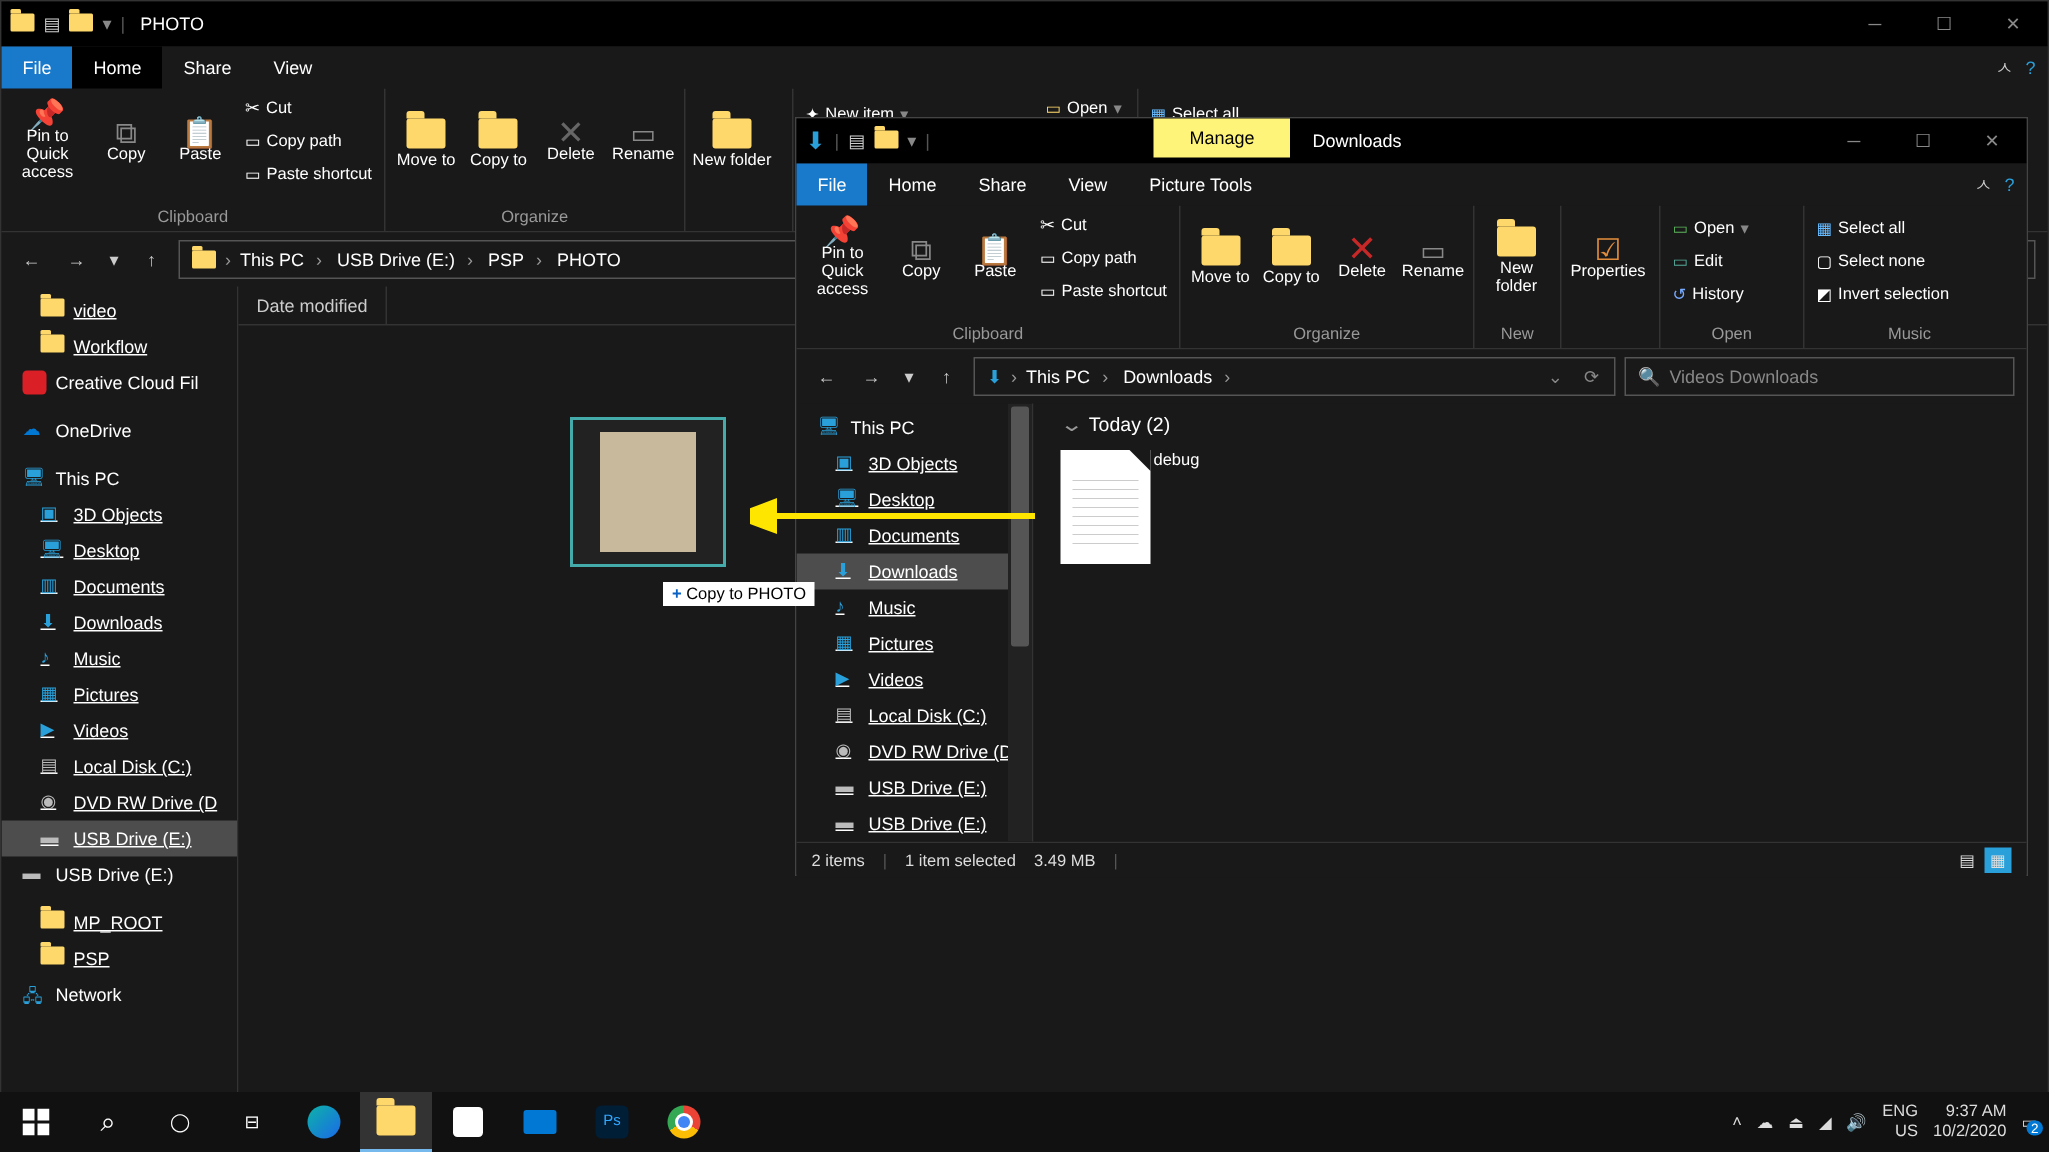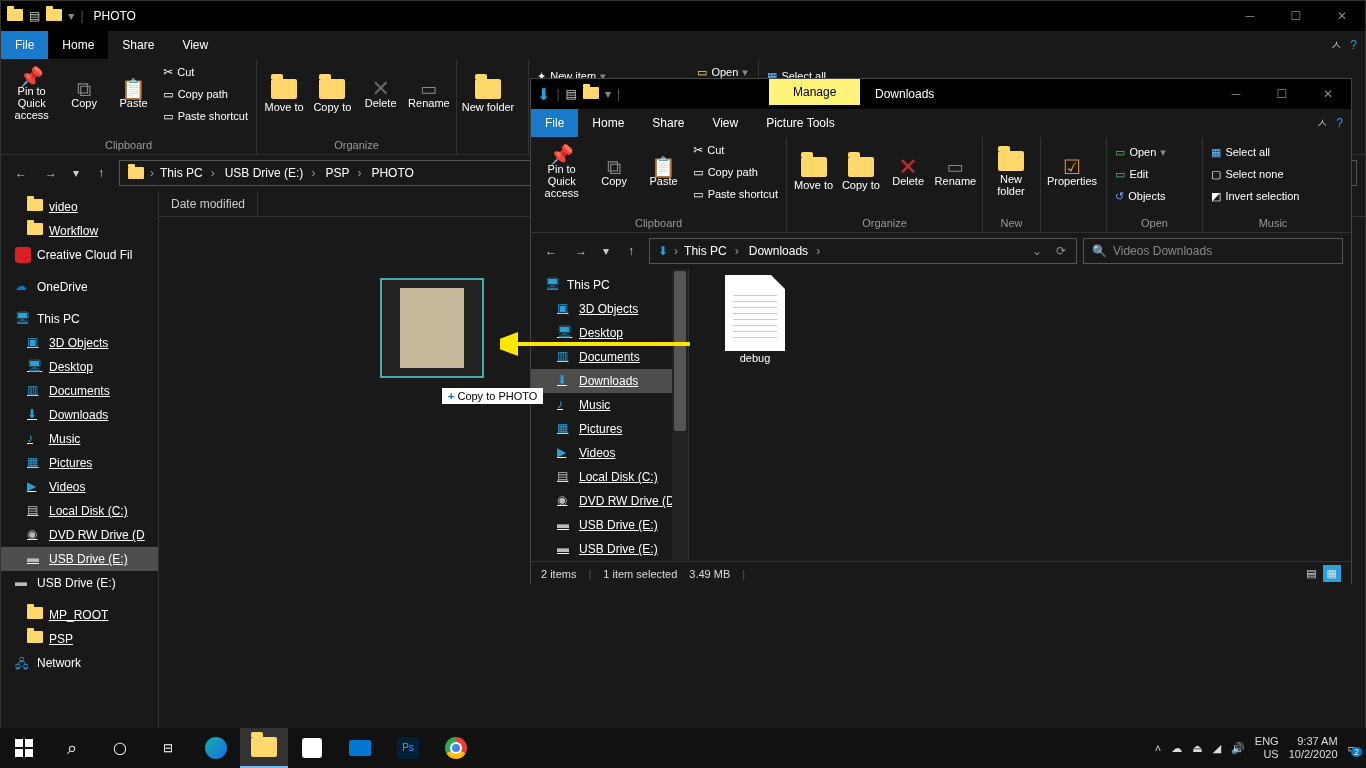--- a/index.html
+++ b/index.html
@@ -48,21 +48,21 @@
 .nitem.sel { background: #4d4d4d; }
 .ficon { width: 16px; height: 16px; flex-shrink: 0; }
 
 .content { flex: 1; background: #191919; position: relative; }
 .colhdr { height: 26px; display: flex; border-bottom: 1px solid #333; }
 .colhdr span { padding: 0 12px; line-height: 26px; font-size: 12px; color: #ccc; border-right: 1px solid #333; }
 
 .grouplbl { padding: 6px 0 4px 20px; font-size: 13px; color: #fff; }
 .grouplbl::before { content: "⌄"; display: inline-block; margin-right: 6px; color: #999; transform: scaleX(1.5); }
 .items { display: flex; gap: 28px; padding-left: 18px; padding-top: 6px; }
-.thumb { display: flex; flex-direction: column; align-items: center; width: 96px; }
+.thumb { display: flex; flex-direction: row; align-items: flex-start; width: 96px; }
 .thumb .img { width: 86px; height: 86px; background: #c8b89c; border: 2px solid #29a0da; margin-bottom: 4px; position: relative; }
 .thumb .lbl { font-size: 11px; text-align: center; background: #29a0da22; padding: 1px 2px; }
 
 .statusbar { height: 24px; background: #191919; border-top: 1px solid #333; display: flex; align-items: center; padding: 0 10px; font-size: 11px; color: #ddd; gap: 12px; }
 .statusbar .sep { color: #555; }
 .statusbar .right { margin-left: auto; display: flex; gap: 2px; }
 
 
 .dragprev { position: absolute; left: 380px; top: 278px; width: 104px; height: 100px; border: 2px solid #4aa; background: #222; z-index: 20; display: flex; align-items: center; justify-content: center; }
 .dragprev .inner { width: 64px; height: 80px; background: #c8b89c; }
@@ -456,21 +456,21 @@
             <span style="color:#5bb35b">▭</span>
             <span>Open</span>
             <span style="color:#888">▾</span>
           </div>
         <div class="rbtn-sm">
             <span style="color:#5a9">▭</span>
             <span>Edit</span>
           </div>
         <div class="rbtn-sm">
             <span style="color:#7af">↺</span>
-            <span>Objects</span>
+            <span>History</span>
           </div>
       </div>
       <div class="rgrp-label">Open</div>
     </div>
     <div class="rgrp" style="border:none;width:140px">
       <div class="rstack" style="padding-top:2px">
         <div class="rbtn-sm">
             <span style="color:#6bf">▦</span>
             <span>Select all</span>
           </div>
@@ -554,20 +554,21 @@
         <div class="nitem ind1">
           <span class="ficon"><span style="color:#bbb">▬</span></span>
           <span>USB Drive (E:)</span>
         </div>
         <div class="nitem ind1">
           <span class="ficon"><span style="color:#bbb">▬</span></span>
           <span>USB Drive (E:)</span>
         </div>
       </div>
     <div class="content">
+      <div class="grouplbl">Today (2)</div>
       <div class="items">
         <div class="thumb">
           <div class="docmini"></div>
           <div class="lbl" style="background:none">debug</div>
         </div>
       </div>
     </div>
   </div>
   <div class="statusbar">
     <span>2 items</span>

